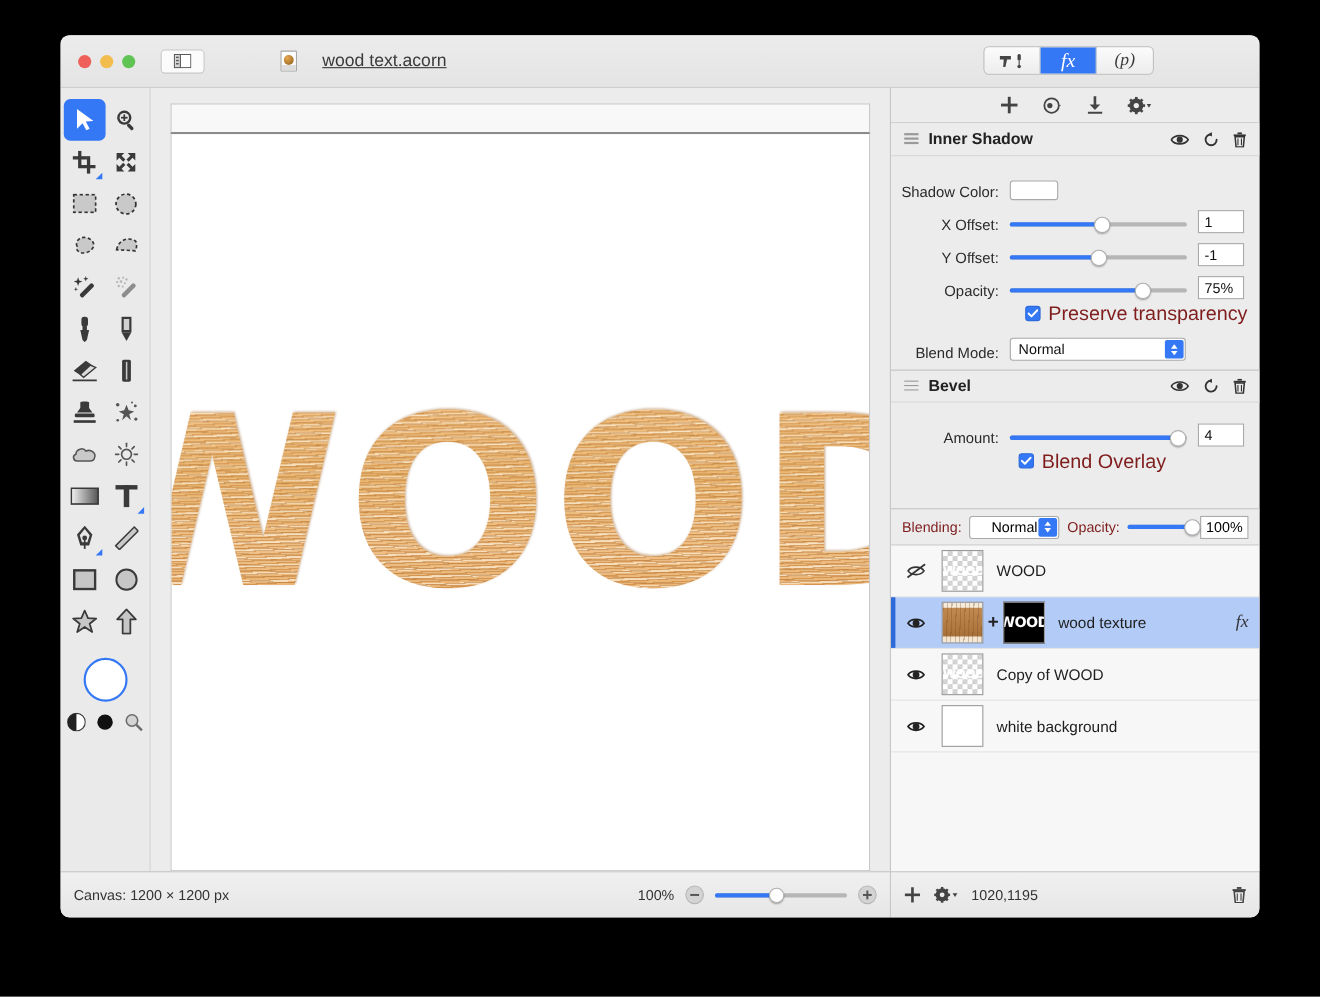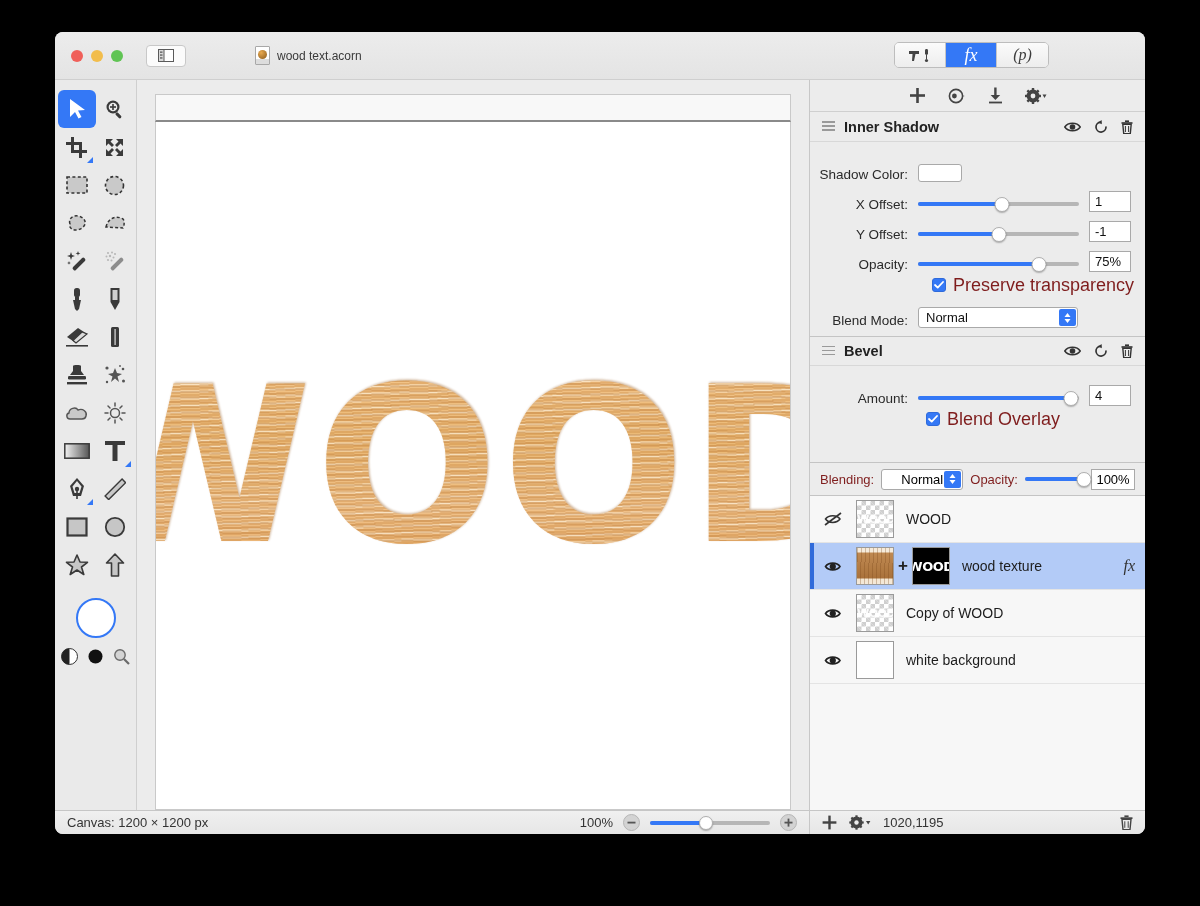--- a/index.html
+++ b/index.html
@@ -37,22 +37,22 @@
     margin-left: 23px;
     width: 40px; height: 22px;
     background: #fbfbfb;
     border: 1px solid #c8c8c8;
     border-radius: 4px;
     display: flex; align-items: center; justify-content: center;
   }
   .doc-label {
     position: absolute;
     left: 200px;
-    display: flex; align-items: center; gap: 7px;
-    font-size: 12px; color: #3a3a3a;
+    display: flex; align-items: center; gap: 23px;
+    font-size: 16px; color: #3a3a3a; text-decoration: underline;
   }
   .doc-icon {
     width: 15px; height: 19px;
     background: #fff;
     border: 1px solid #a8a8a8;
     border-radius: 1px;
     position: relative;
     overflow: hidden;
   }
   .doc-icon::before {
@@ -342,21 +342,21 @@
     display:flex; align-items:center; justify-content:center;
   }
   .thumb.mask-thumb span {
     color:#fff; font-weight:bold; font-size: 13px;
     font-family: "DejaVu Sans", sans-serif; letter-spacing:-0.5px;
   }
   .layer-name { margin-left: 12px; font-size: 14px; color: #1d1d1d; flex: 1; }
   .fx-badge { font-family:"Liberation Serif", serif; font-style: italic; font-size: 16px; color:#333; }
 
   
-  .bottom { height: 24px; display: flex; flex: none; }
+  .bottom { height: 42px; display: flex; flex: none; }
   .status-left {
     flex: 1;
     background: linear-gradient(#f0f0f0,#e6e6e6);
     border-top: 1px solid #c6c6c6;
     display:flex; align-items:center; padding: 0 12px;
     gap: 10px;
   }
   .status-text { font-size: 13px; color: #333; flex: 1; }
   .zoom-pct { font-size: 13px; color:#333; }
   .zoom-slider {

